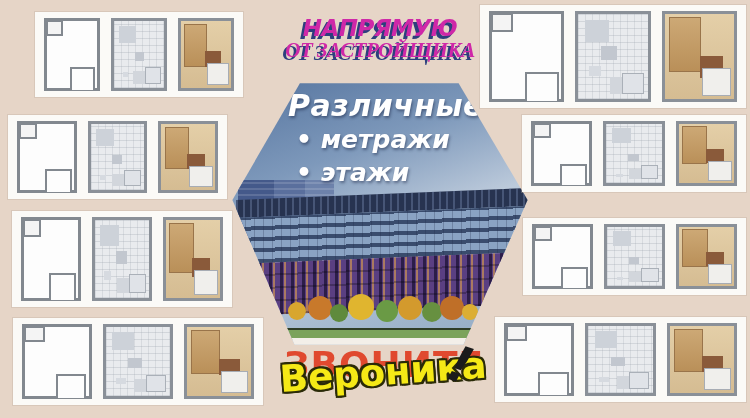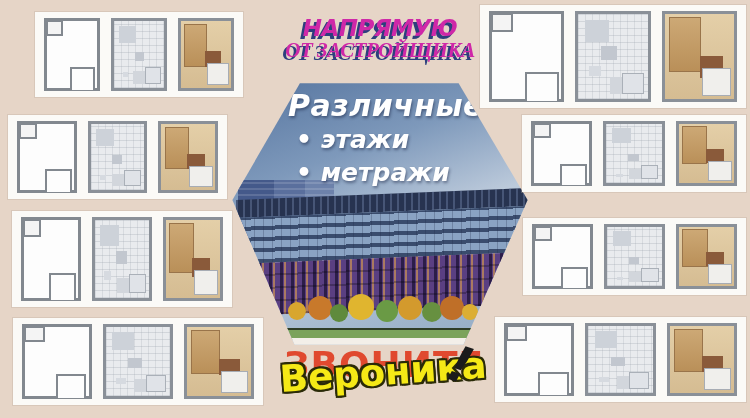--- a/index.html
+++ b/index.html
@@ -104,22 +104,22 @@
         <div class="tree" style="left: 168px; top: 214px; width: 24px; height: 24px; background: rgb(211, 154, 45);"></div>
         <div class="tree" style="left: 192px; top: 220px; width: 20px; height: 20px; background: rgb(103, 144, 64);"></div>
         <div class="tree" style="left: 210px; top: 214px; width: 24px; height: 24px; background: rgb(191, 111, 40);"></div>
         <div class="tree" style="left: 232px; top: 222px; width: 16px; height: 16px; background: rgb(220, 174, 51);"></div>
       </div>
     <div class="lawn"></div>
     <div class="white-edge"></div>
     <div class="hex-text">
       <div class="hex-title">Различные</div>
       <div id="hex-bullets">
+          <div class="hex-bullet">•  метражи</div>
           <div class="hex-bullet">•  этажи</div>
-          <div class="hex-bullet">•  метражи</div>
         </div>
     </div>
   </div>
 
   <div id="cards">
       <div class="card" style="left: 35px; top: 12px; width: 208px; height: 85px;">
         <div class="plan plan-outline"></div>
         <div class="plan plan-grey"></div>
         <div class="plan plan-color"></div>
       </div>

